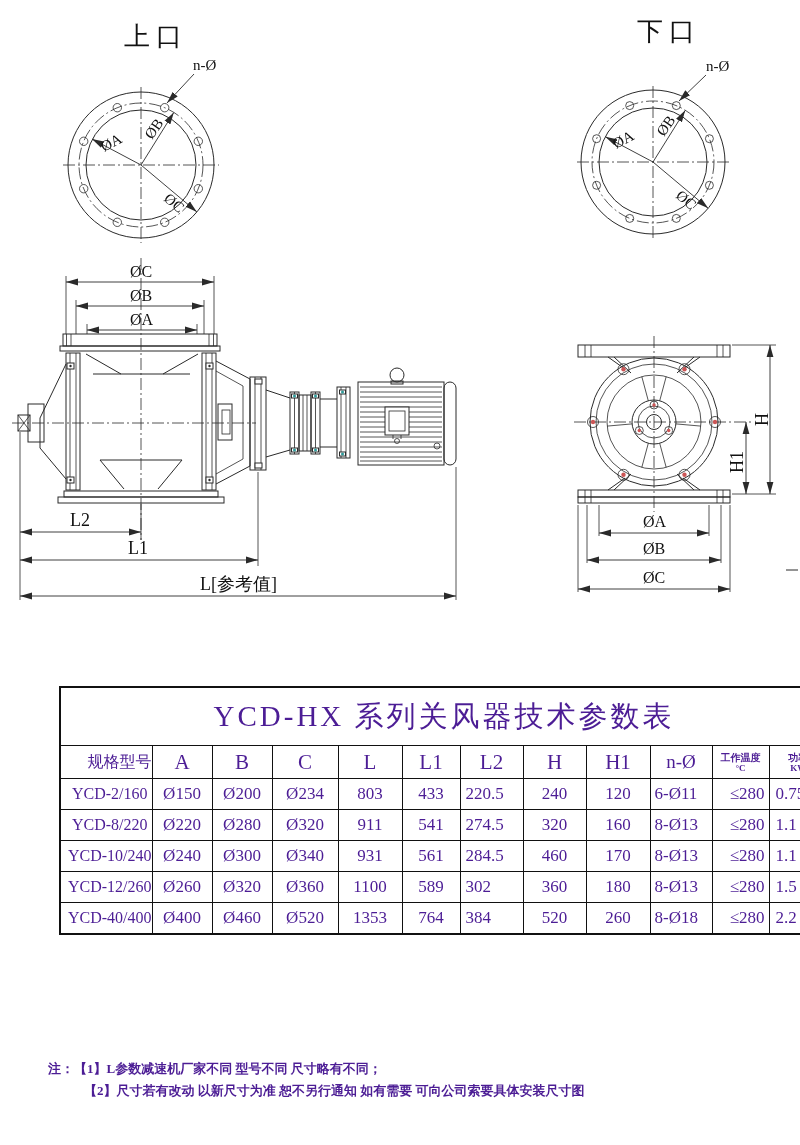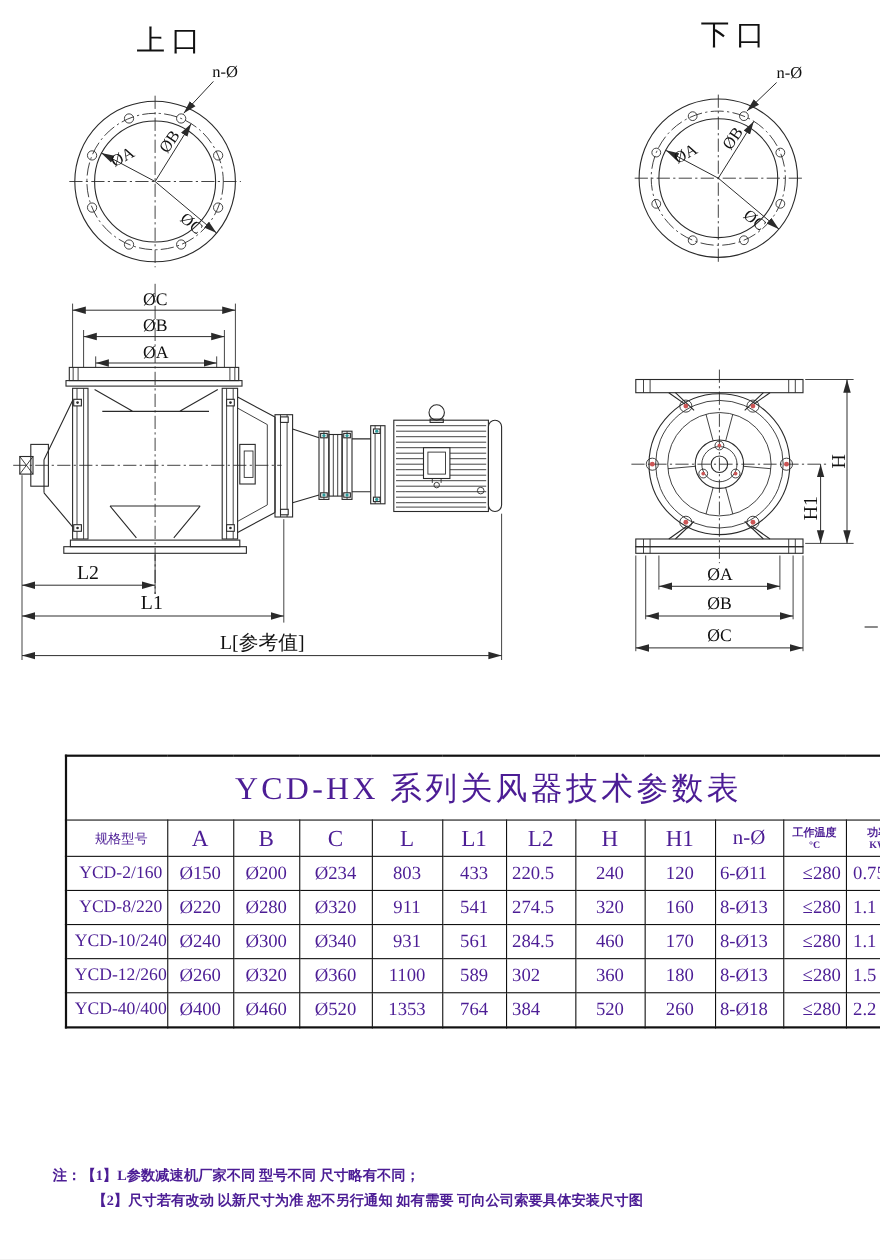--- a/index.html
+++ b/index.html
@@ -20,21 +20,21 @@
   
   #spec-wrap{position:absolute;left:14px;top:686px;padding-left:45px;}
   table{border-collapse:collapse;table-layout:fixed;width:769px;}
   table,td,th{border:1px solid #111;}
   table{border-width:2px;}
   td,th{padding:0;overflow:hidden;white-space:nowrap;}
   .ttl{height:57px;text-align:center;font-size:29px;letter-spacing:3px;font-weight:normal;}
   tr.hdr{height:33px;}
   tr.datarow{height:31px;font-size:17px;}
   th{font-weight:normal;}
-  .h0{font-size:12px;text-align:center;padding-left:8px;}
+  .h0{font-size:16px;text-align:right;padding-left:8px;}
   .hL{font-size:21px;text-align:center;}
   .hN{font-size:19px;text-align:center;}
   .h2l{text-align:center;vertical-align:middle;}
   .h2l .s1{font-size:10px;line-height:11px;font-weight:bold;}
   .h2l .s2{font-size:9px;line-height:10px;font-weight:bold;}
   .c0{text-align:center;padding-left:7px;font-size:16px;}
   .c1,.c2,.c3,.c4,.c5,.c7,.c8{text-align:center;}
   .c6{text-align:left;padding-left:5px;}
   .c9{text-align:left;padding-left:4px;}
   .c10{text-align:right;padding-right:4px;}

